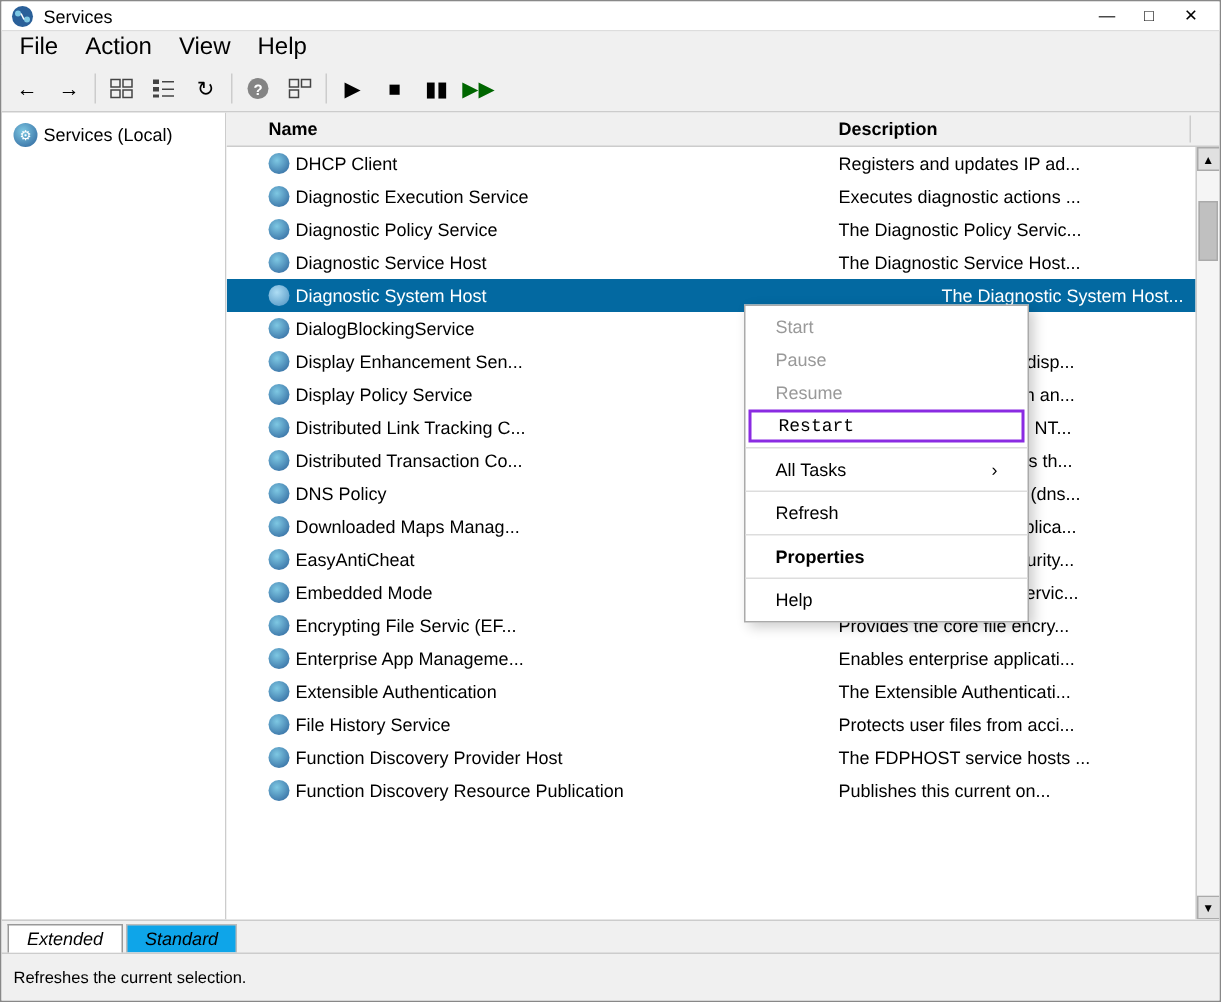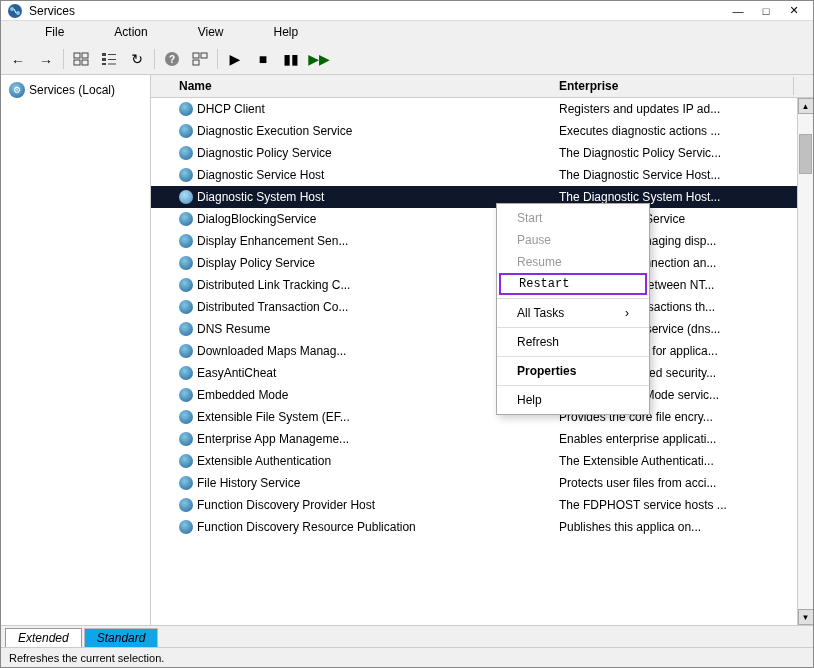--- a/index.html
+++ b/index.html
@@ -56,22 +56,21 @@
       display: flex;
       background: #f0f0f0;
       padding: 2px 4px;
       gap: 2px;
       height: 22px;
       align-items: center;
     }
     .menu-item {
       padding: 2px 8px;
       cursor: pointer;
-      font-size: 12px;
-      margin-left: 32px;
+      font-size: 16px;
     }
     .toolbar {
       display: flex;
       align-items: center;
       background: #f0f0f0;
       padding: 2px 4px;
       gap: 2px;
       border-bottom: 1px solid #ccc;
       height: 32px;
     }
@@ -152,22 +151,23 @@
       position: relative;
     }
     .service-row {
       display: flex;
       align-items: center;
       padding: 1px 4px;
       cursor: pointer;
       min-height: 22px;
     }
     .service-row.selected {
-      background: #0f172a;
+      background: #0369a1;
       color: #fff;
+      text-align: right;
     }
     .service-row .col-name {
       display: flex;
       align-items: center;
       gap: 4px;
       font-size: 12px;
     }
     .service-row .col-desc {
       font-size: 12px;
       white-space: nowrap;
@@ -179,21 +179,21 @@
       height: 14px;
       border-radius: 50%;
       background: radial-gradient(circle at 40% 35%, #7ec8e3, #2a6099);
       flex-shrink: 0;
     }
     
     .context-menu {
       position: absolute;
       top: 128px;
       left: 345px;
-      width: 154px;
+      width: 190px;
       background: #fff;
       border: 1px solid #aaa;
       box-shadow: 3px 3px 8px rgba(0,0,0,0.2);
       z-index: 100;
       padding: 3px 0;
     }
     .ctx-item {
       padding: 4px 20px;
       font-size: 12px;
       cursor: pointer;
@@ -240,21 +240,21 @@
       border-color: #999;
       position: relative;
       z-index: 1;
     }
     .status-bar {
       background: #f0f0f0;
       border-top: 1px solid #ccc;
       padding: 2px 8px;
       font-size: 11px;
       color: #000;
-      height: 20px;
+      height: 32px;
       display: flex;
       align-items: center;
     }
     .scrollbar-v {
       width: 16px;
       background: #f0f0f0;
       border-left: 1px solid #ccc;
       display: flex;
       flex-direction: column;
       align-items: center;
@@ -365,21 +365,21 @@
       <div class="sidebar-item">
         <div class="sidebar-icon">⚙</div>
         <span>Services (Local)</span>
       </div>
     </div>
 
     <div class="content-area">
 
       <div class="list-header">
         <div class="col-name">Name</div>
-        <div class="col-desc">Enterprise</div>
+        <div class="col-desc">Description</div>
         <div class="scrollbar-placeholder"></div>
       </div>
 
       <div style="display:flex; flex:1; overflow:hidden;">
         <div class="service-list">
 
           <div class="service-row">
             <div class="col-name">
                 <div class="svc-icon"></div>
                 <span>DHCP Client</span>
@@ -445,21 +445,21 @@
           <div class="service-row">
             <div class="col-name">
                 <div class="svc-icon"></div>
                 <span>Distributed Transaction Co...</span>
               </div>
             <div class="col-desc">Coordinates transactions th...</div>
           </div>
           <div class="service-row">
             <div class="col-name">
                 <div class="svc-icon"></div>
-                <span>DNS Resume</span>
+                <span>DNS Policy</span>
               </div>
             <div class="col-desc">The DNS Client service (dns...</div>
           </div>
           <div class="service-row">
             <div class="col-name">
                 <div class="svc-icon"></div>
                 <span>Downloaded Maps Manag...</span>
               </div>
             <div class="col-desc">Windows service for applica...</div>
           </div>
@@ -473,21 +473,21 @@
           <div class="service-row">
             <div class="col-name">
                 <div class="svc-icon"></div>
                 <span>Embedded Mode</span>
               </div>
             <div class="col-desc">The Embedded Mode servic...</div>
           </div>
           <div class="service-row">
             <div class="col-name">
                 <div class="svc-icon"></div>
-                <span>Extensible File System (EF...</span>
+                <span>Encrypting File Servic (EF...</span>
               </div>
             <div class="col-desc">Provides the core file encry...</div>
           </div>
           <div class="service-row">
             <div class="col-name">
                 <div class="svc-icon"></div>
                 <span>Enterprise App Manageme...</span>
               </div>
             <div class="col-desc">Enables enterprise applicati...</div>
           </div>
@@ -510,21 +510,21 @@
                 <div class="svc-icon"></div>
                 <span>Function Discovery Provider Host</span>
               </div>
             <div class="col-desc">The FDPHOST service hosts ...</div>
           </div>
           <div class="service-row">
             <div class="col-name">
                 <div class="svc-icon"></div>
                 <span>Function Discovery Resource Publication</span>
               </div>
-            <div class="col-desc">Publishes this applica on...</div>
+            <div class="col-desc">Publishes this current on...</div>
           </div>
         </div>
 
         <div class="scrollbar-v">
           <div class="scroll-arrow">▲</div>
           <div class="scroll-track">
             <div class="scroll-thumb"></div>
           </div>
           <div class="scroll-arrow">▼</div>
         </div>

